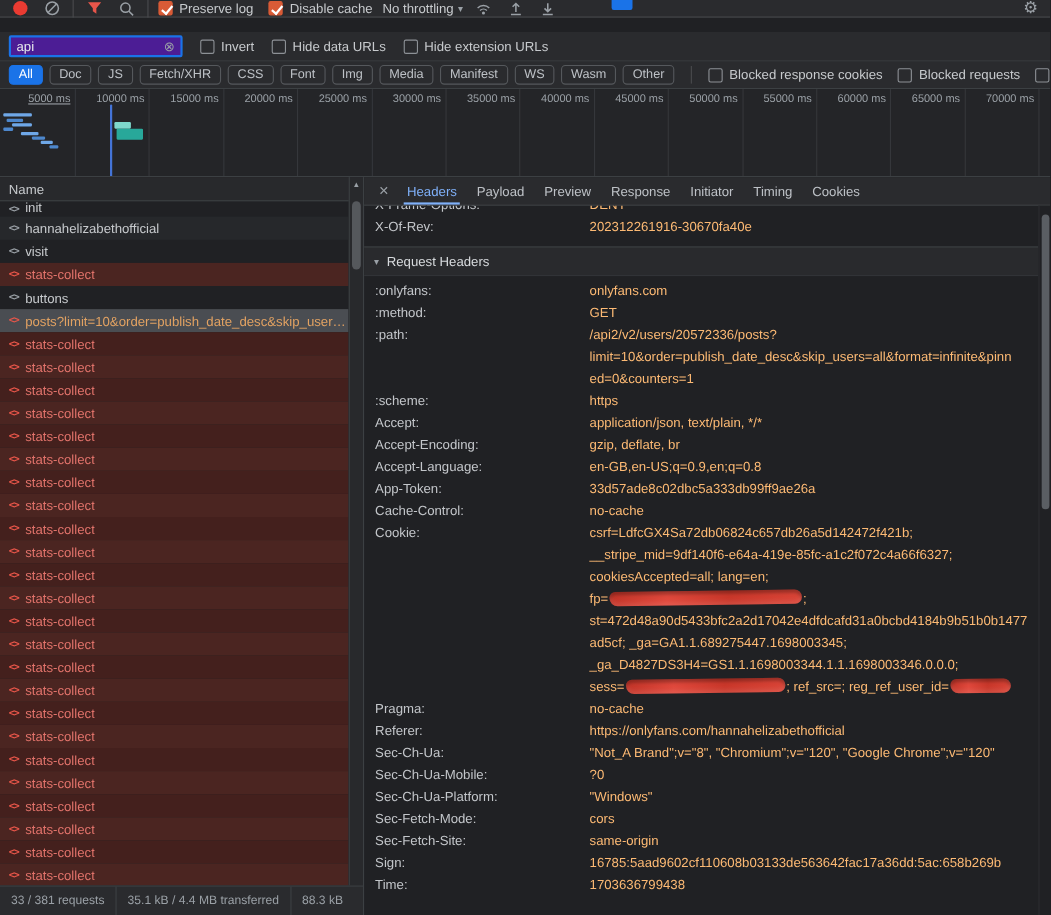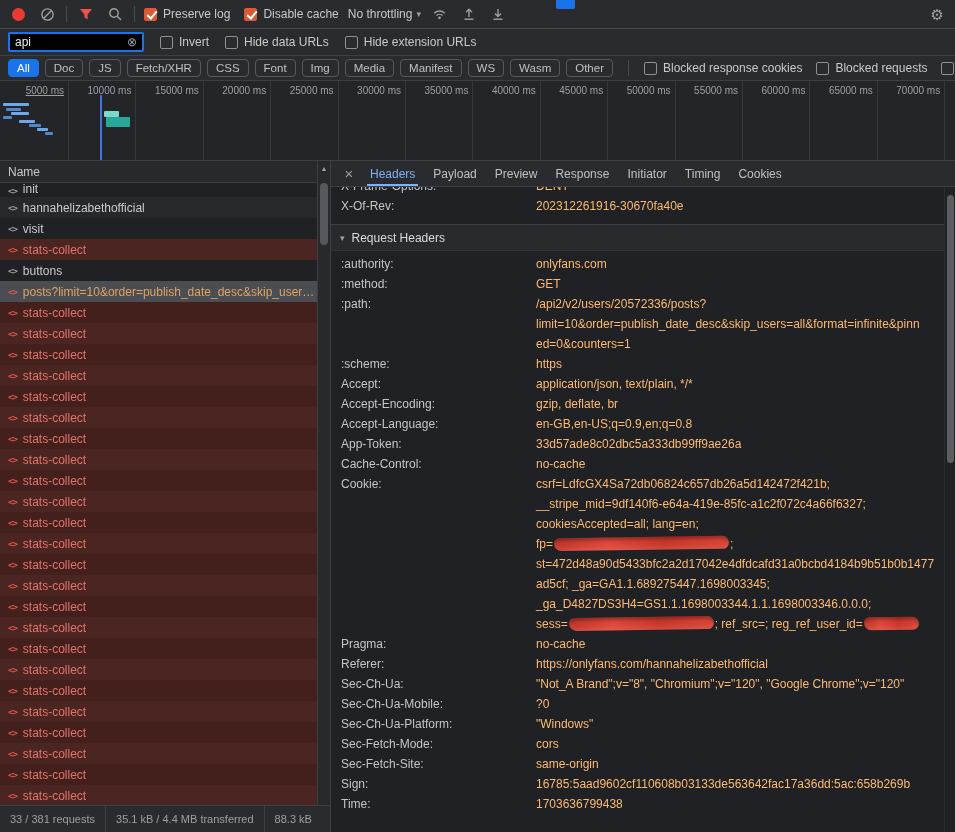--- a/index.html
+++ b/index.html
@@ -1,41 +1,41 @@
 <!DOCTYPE html>
 <html><head>
 <meta charset="utf-8">
 <style>
   html,body{margin:0;padding:0;background:#202124;}
   *{box-sizing:border-box;}
   #app{position:relative;width:955px;height:832px;overflow:hidden;background:#202124;
        font-family:"Liberation Sans",sans-serif;font-size:12px;color:#c7cacd;}
 
   
-  .toolbar{position:absolute;left:0;top:0;width:100%;height:29px;background:#2a2b2e;
+  .toolbar{position:absolute;left:0;top:0;width:100%;height:16px;background:#2a2b2e;
            border-bottom:1px solid #47484b;display:flex;align-items:center;gap:9px;padding:0 8px;}
   .sep{width:1px;height:16px;background:#4a4b4e;flex:0 0 1px;}
   .icon-btn{width:20px;height:20px;display:flex;align-items:center;justify-content:center;flex:0 0 auto;}
   .rec{width:13px;height:13px;border-radius:50%;background:#ea3b32;}
   .gear{font-size:15px;color:#9aa0a6;line-height:1;}
   .caret{font-size:9px;color:#9aa0a6;margin-left:4px;}
   .ddl{display:flex;align-items:center;color:#c7cacd;}
   .blue-indicator{position:absolute;left:556px;top:0;width:19px;height:9px;background:#1a73e8;border-radius:0 0 2px 2px;}
   .push-right{margin-left:auto;}
 
   .cb{display:inline-flex;align-items:center;gap:6px;flex:0 0 auto;}
   .box{width:13px;height:13px;border:1.5px solid #8d9196;border-radius:2px;position:relative;background:transparent;}
   .box.on{background:#d95b36;border-color:#d95b36;}
   .box.on::after{content:"";position:absolute;left:3.5px;top:0.5px;width:4px;height:8px;
                  border:solid #fff;border-width:0 2px 2px 0;transform:rotate(40deg);}
   .cbl{white-space:nowrap;}
 
   .filterbar{position:absolute;left:0;top:29px;width:100%;height:27px;background:#2a2b2e;
              border-bottom:1px solid #3c4043;display:flex;align-items:center;gap:16px;padding:0 8px;}
-  .filter-input{width:136px;height:20px;border:2px solid #1a73e8;border-radius:2px;background:#000000;
+  .filter-input{width:158px;height:20px;border:2px solid #1a73e8;border-radius:2px;background:#4c1d95;
                 display:flex;align-items:center;padding:0 5px;}
   .filter-input input{flex:1;min-width:0;background:transparent;border:none;outline:none;
                       color:#e8eaed;font:12px "Liberation Sans",sans-serif;padding:0;}
   .clear-x{color:#9aa0a6;font-size:12px;line-height:1;}
 
   .chipsbar{position:absolute;left:0;top:56px;width:100%;height:25px;background:#2a2b2e;
             border-bottom:1px solid #3c4043;display:flex;align-items:center;gap:15px;padding:0 8px;}
   .chiplist{display:flex;align-items:center;gap:6px;}
   .chip{padding:2px 8px;border:1px solid #55585c;border-radius:4px;font-size:11.5px;color:#bdc1c6;white-space:nowrap;}
   .chip.active{background:#1a73e8;border-color:#1a73e8;color:#fff;}
@@ -422,21 +422,21 @@
             <div class="hname">X-Of-Rev:</div>
             <div class="hval">
               <div class="hline">202312261916-30670fa40e</div>
             </div>
           </div>
           <div class="sectionhdr">
             <span class="tri">▾</span>
             <span>Request Headers</span>
           </div>
           <div class="hrow">
-            <div class="hname">:authority:</div>
+            <div class="hname">:onlyfans:</div>
             <div class="hval">
               <div class="hline">onlyfans.com</div>
             </div>
           </div>
           <div class="hrow">
             <div class="hname">:method:</div>
             <div class="hval">
               <div class="hline">GET</div>
             </div>
           </div>

